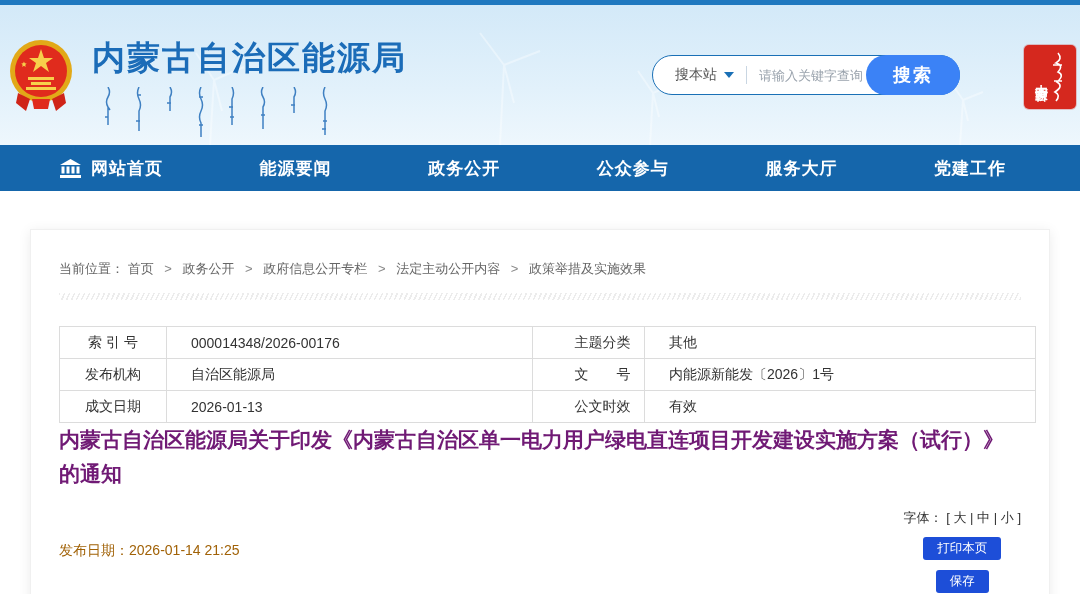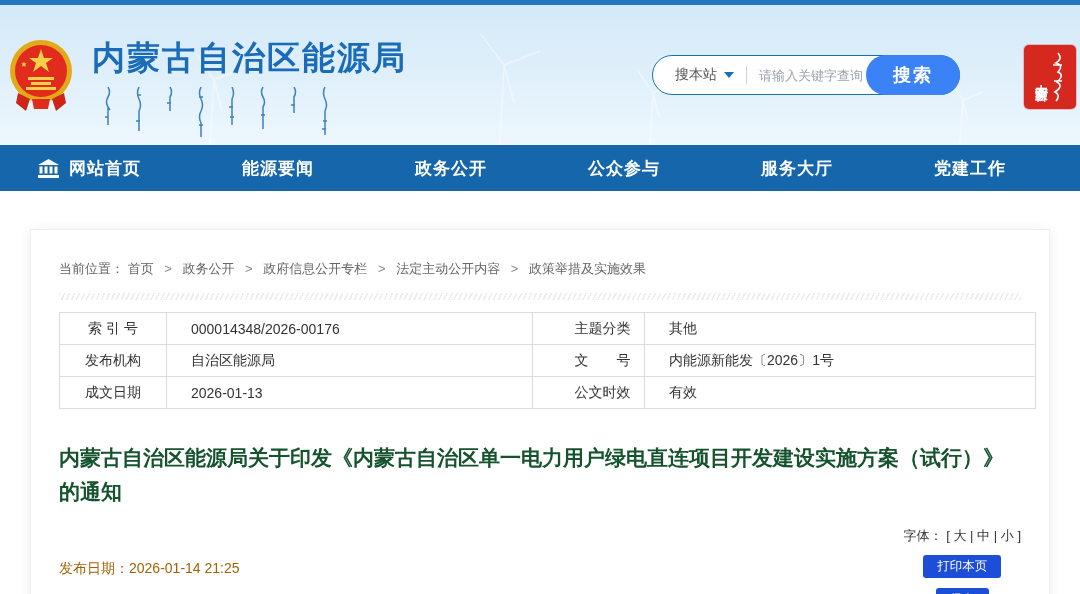--- a/index.html
+++ b/index.html
@@ -35,44 +35,44 @@
     letter-spacing:2px; }
 
   .seal { position:absolute; right:4px; top:40px; width:52px; height:64px; background:#d5281e;
     border-radius:5px; display:flex; justify-content:center; align-items:center; gap:3px;
     box-shadow:0 0 0 1px rgba(213,40,30,.25); }
   .seal-text { writing-mode:vertical-lr; color:#fff; font-size:13px; font-weight:bold;
     letter-spacing:2px; line-height:1; }
 
   
   .nav { height:46px; background:#1566ab; display:flex; align-items:center;
-    padding:0 74px 0 38px; justify-content:space-between; }
+    padding:0 74px 0 60px; justify-content:space-between; }
   .nav-item { color:#fff; font-size:17px; font-weight:bold; letter-spacing:1px;
     display:flex; align-items:center; gap:10px; cursor:pointer; }
 
   
   .card { position:relative; width:1020px; margin:38px auto 0 30px; min-height:370px;
     background:#fff; border:1px solid #f0f0f0; box-shadow:0 2px 12px rgba(0,0,0,.08);
     padding:0 28px; }
 
   .breadcrumb { padding-top:30px; font-size:13px; color:#666; }
   .breadcrumb a { color:#666; text-decoration:none; cursor:pointer; }
   .bc-sep { margin:0 7px; color:#888; }
 
   .hatch { margin-top:15px; height:7px;
     background:repeating-linear-gradient(115deg,#ececec 0 1.5px,transparent 1.5px 4.5px); }
 
-  table.doc-info { margin-top:12px; width:950px; border-collapse:collapse; table-layout:fixed; }
+  table.doc-info { margin-top:26px; width:950px; border-collapse:collapse; table-layout:fixed; }
   table.doc-info td { border:1px solid #dcdcdc; height:32px; font-size:14px; color:#333; }
   td.lbl { width:107px; text-align:center; }
   td.val1 { width:366px; padding-left:24px; }
   td.lbl2 { width:112px; text-align:center;padding-left:28px; }
   td.val2 { width:391px; padding-left:24px; }
 
-  .doc-title { margin-top:32px; width:960px; font-size:21px; font-weight:bold; color:#14532d;
+  .doc-title { width:960px; font-size:21px; font-weight:bold; color:#701a75;
     line-height:34px; }
 
   .meta-row { margin-top:18px; display:flex; justify-content:space-between; align-items:center; }
   .pub-date { font-size:14px; color:#a16207; }
   .meta-right { display:flex; align-items:center; gap:10px;flex-direction:column; }
   .fontsize { font-size:13px; color:#333; }
   .fontsize a { color:#333; text-decoration:none; cursor:pointer; }
   .act-btn { border:none; cursor:pointer; background:#1d4ed8; color:#fff; font-size:12.5px;
     border-radius:3px; height:23px; padding:0 14px; }
   .bottom-rule { margin-top:16px; border-top:1px solid #e8e8e8; }

